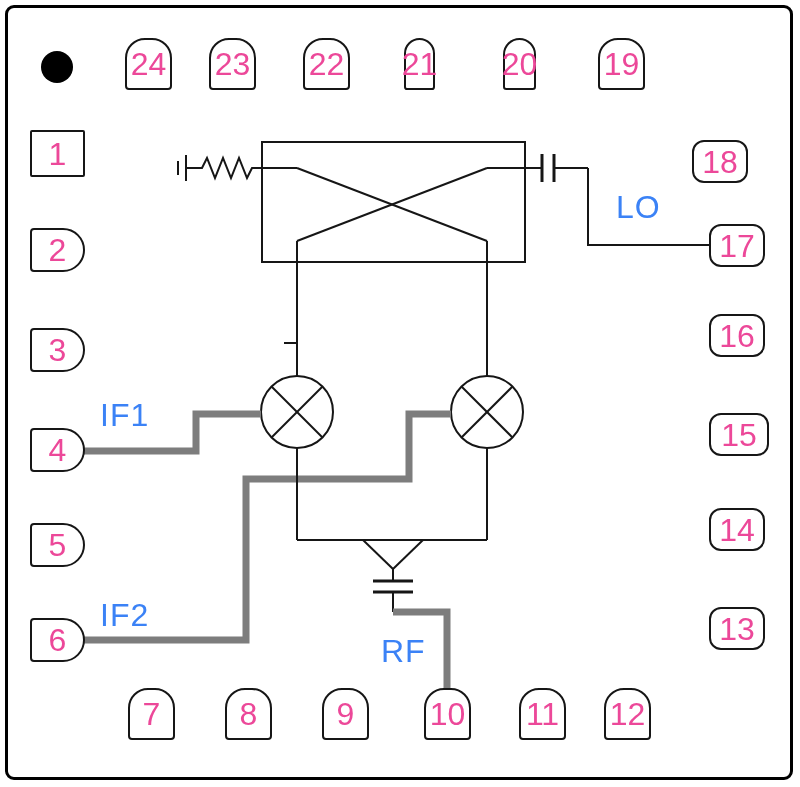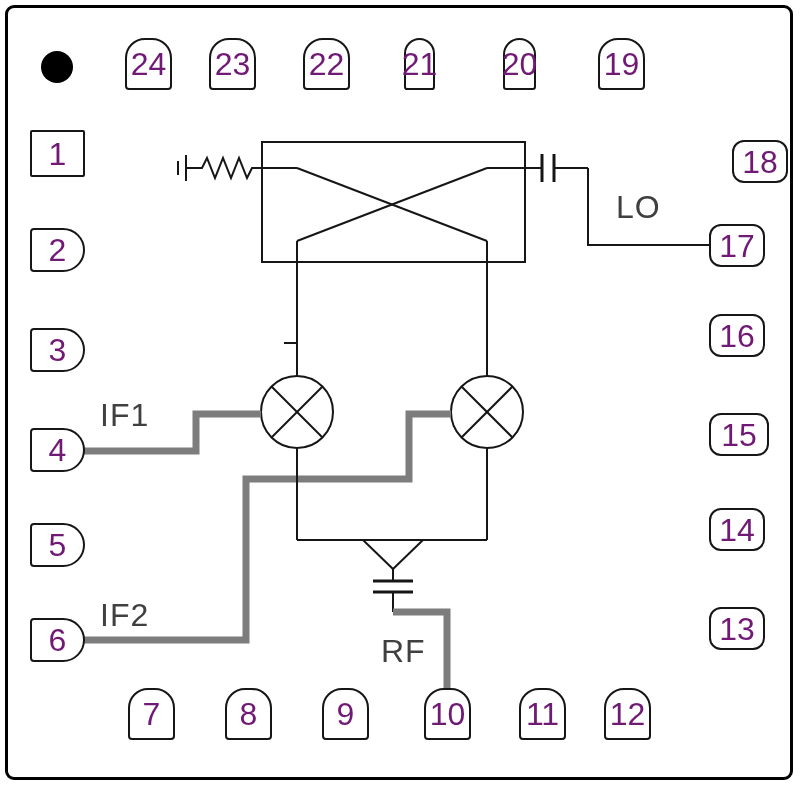--- a/index.html
+++ b/index.html
@@ -34,34 +34,34 @@
   }
   .ln   { fill: none; stroke: var(--ink); stroke-width: 2; }
   .cap  { fill: none; stroke: var(--ink); stroke-width: 3; }
   .thick{ fill: none; stroke: var(--trace); stroke-width: 7; }
   .mixfill { fill: #fff; }
   .pin {
     position: absolute;
     box-sizing: border-box;
     border: 2.5px solid var(--ink);
     background: #fff;
-    color: #701a75;
+    color: #ec4899;
     display: flex; align-items: center; justify-content: center;
     font-size: 32px;
     line-height: 1;
   }
   .pin-top, .pin-bottom { border-radius: 20px 20px 4px 4px; }
   .pin-left   { border-radius: 4px 22px 22px 4px; }
   .pin-right  { border-radius: 12px; }
   .pin-square { border-radius: 2px; }
   .label {
     position: absolute;
     font-size: 32px;
     line-height: 1;
-    color: #404040;
+    color: #3b82f6;
     letter-spacing: 1px;
   }
 </style>
 </head>
 <body>
 
 <div class="chip-border"></div>
 
 <div class="pin1-dot"></div>
 
@@ -142,21 +142,21 @@
     <div class="pin pin-bottom" style="left: 322px; top: 688px; width: 47px; height: 52px;">9</div>
     <div class="pin pin-bottom" style="left: 424px; top: 688px; width: 47px; height: 52px;">10</div>
     <div class="pin pin-bottom" style="left: 519px; top: 688px; width: 47px; height: 52px;">11</div>
     <div class="pin pin-bottom" style="left: 604px; top: 688px; width: 47px; height: 52px;">12</div>
     <div class="pin pin-square" style="left: 30px; top: 130px; width: 55px; height: 47px;">1</div>
     <div class="pin pin-left" style="left: 30px; top: 228px; width: 55px; height: 44px;">2</div>
     <div class="pin pin-left" style="left: 30px; top: 328px; width: 55px; height: 44px;">3</div>
     <div class="pin pin-left" style="left: 30px; top: 428px; width: 55px; height: 44px;">4</div>
     <div class="pin pin-left" style="left: 30px; top: 523px; width: 55px; height: 44px;">5</div>
     <div class="pin pin-left" style="left: 30px; top: 618px; width: 55px; height: 44px;">6</div>
-    <div class="pin pin-right" style="left: 732px; top: 140px; width: 56px; height: 43px;">18</div>
+    <div class="pin pin-right" style="left: 692px; top: 140px; width: 56px; height: 43px;">18</div>
     <div class="pin pin-right" style="left: 709px; top: 224px; width: 56px; height: 43px;">17</div>
     <div class="pin pin-right" style="left: 709px; top: 314px; width: 56px; height: 43px;">16</div>
     <div class="pin pin-right" style="left: 709px; top: 413px; width: 60px; height: 43px;">15</div>
     <div class="pin pin-right" style="left: 709px; top: 508px; width: 56px; height: 43px;">14</div>
     <div class="pin pin-right" style="left: 709px; top: 607px; width: 56px; height: 43px;">13</div>
   </div>
 
 <div class="label" style="left:100px; top:399px;">IF1</div>
 <div class="label" style="left:100px; top:599px;">IF2</div>
 <div class="label" style="left:616px; top:191px;">LO</div>

